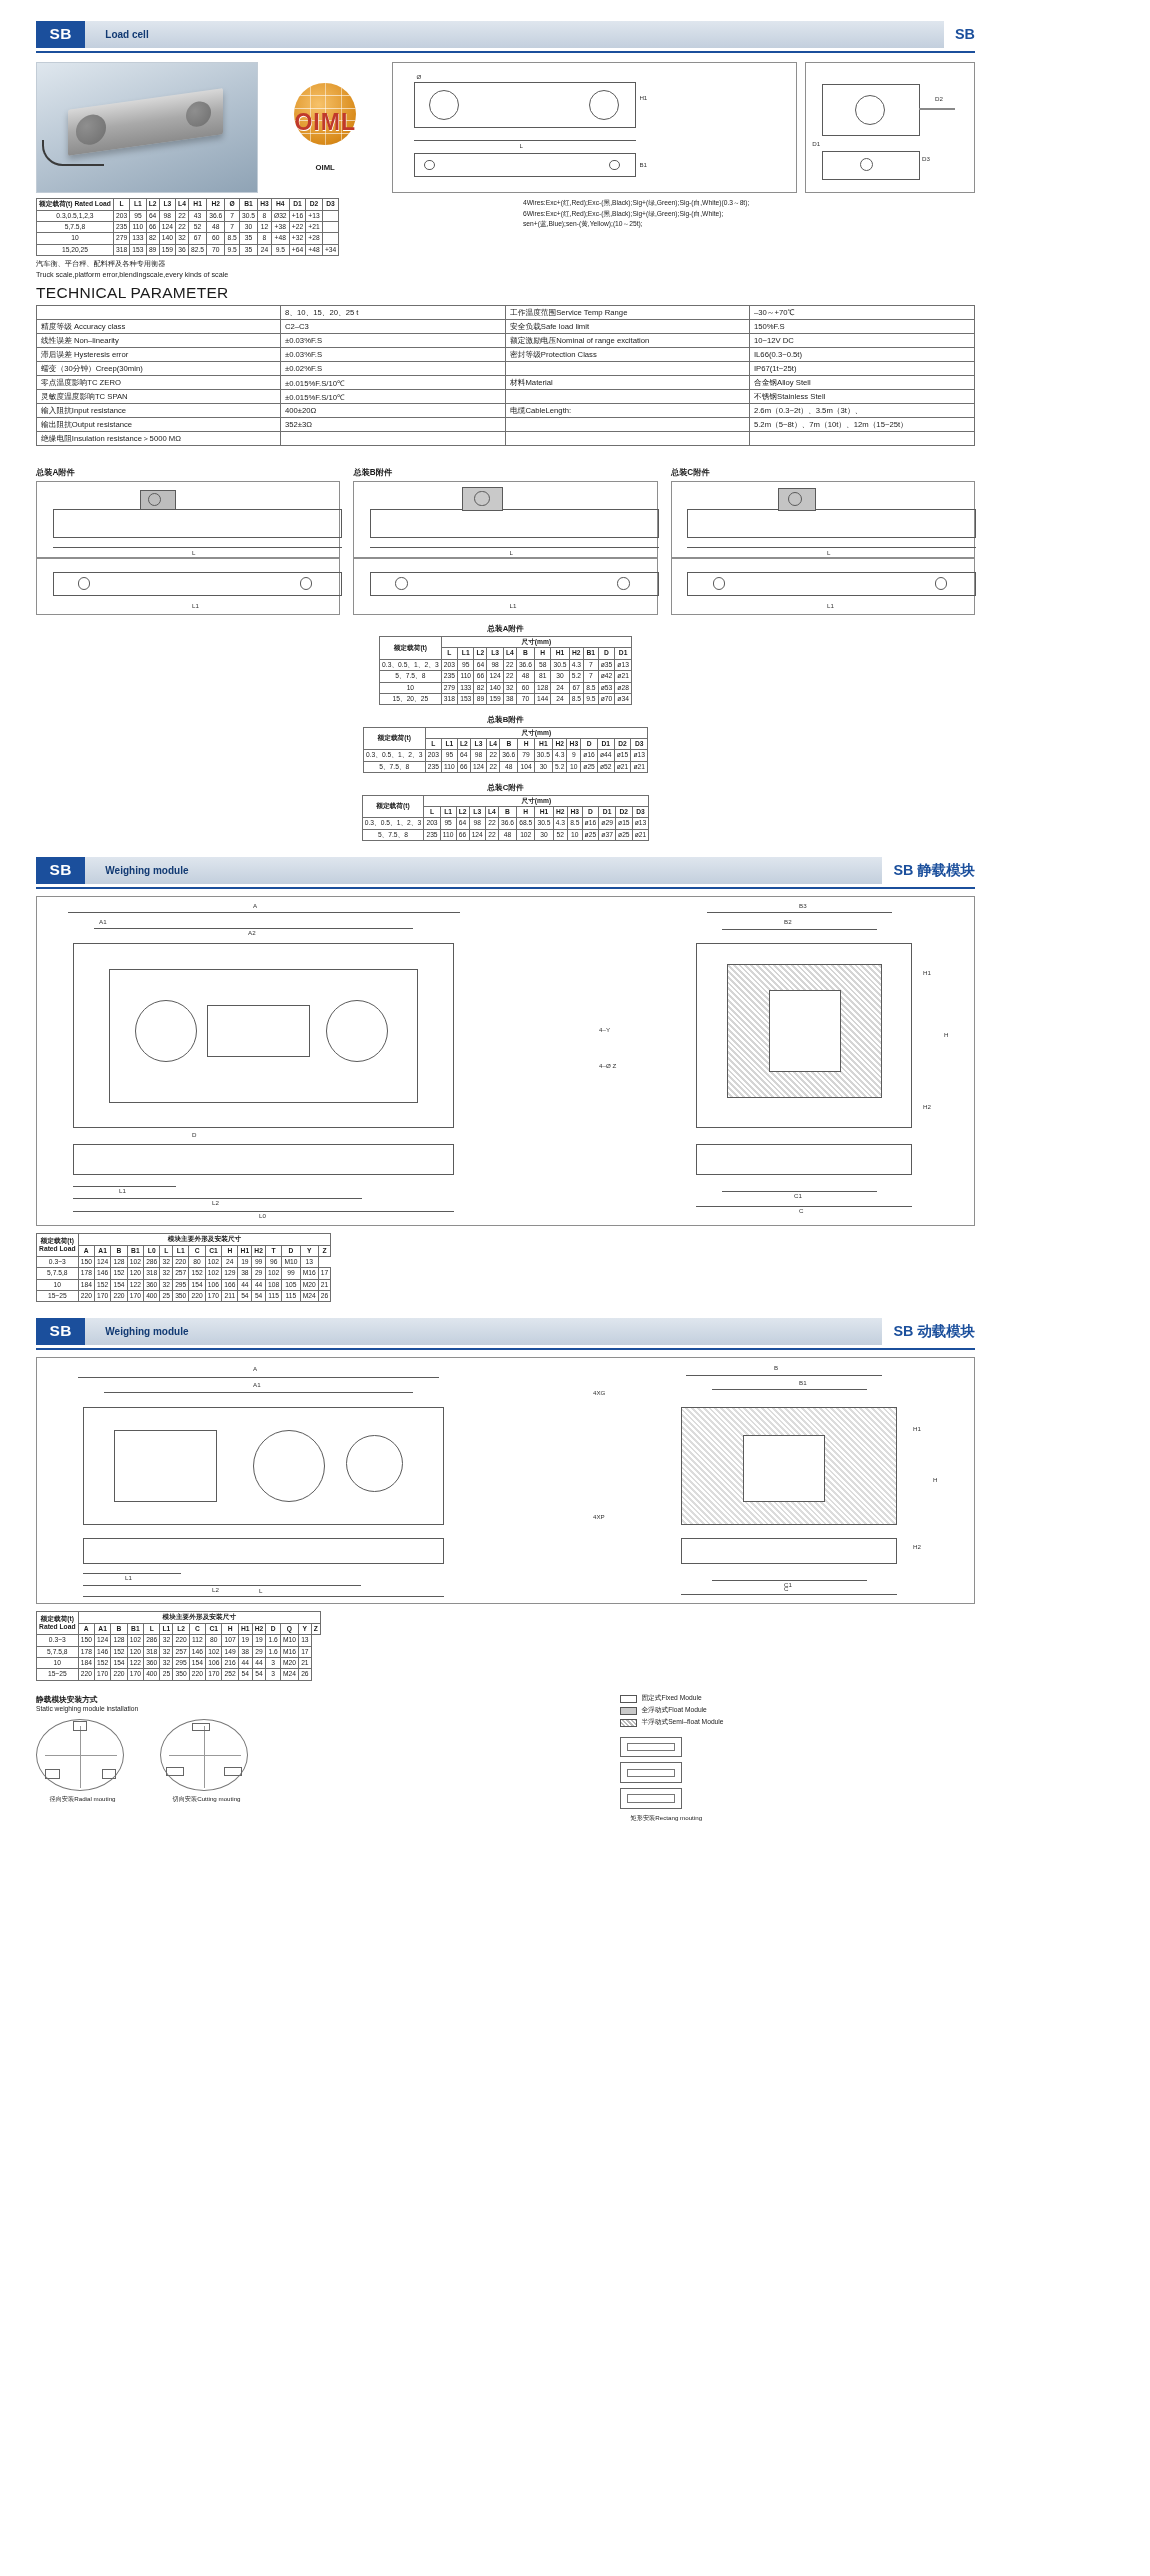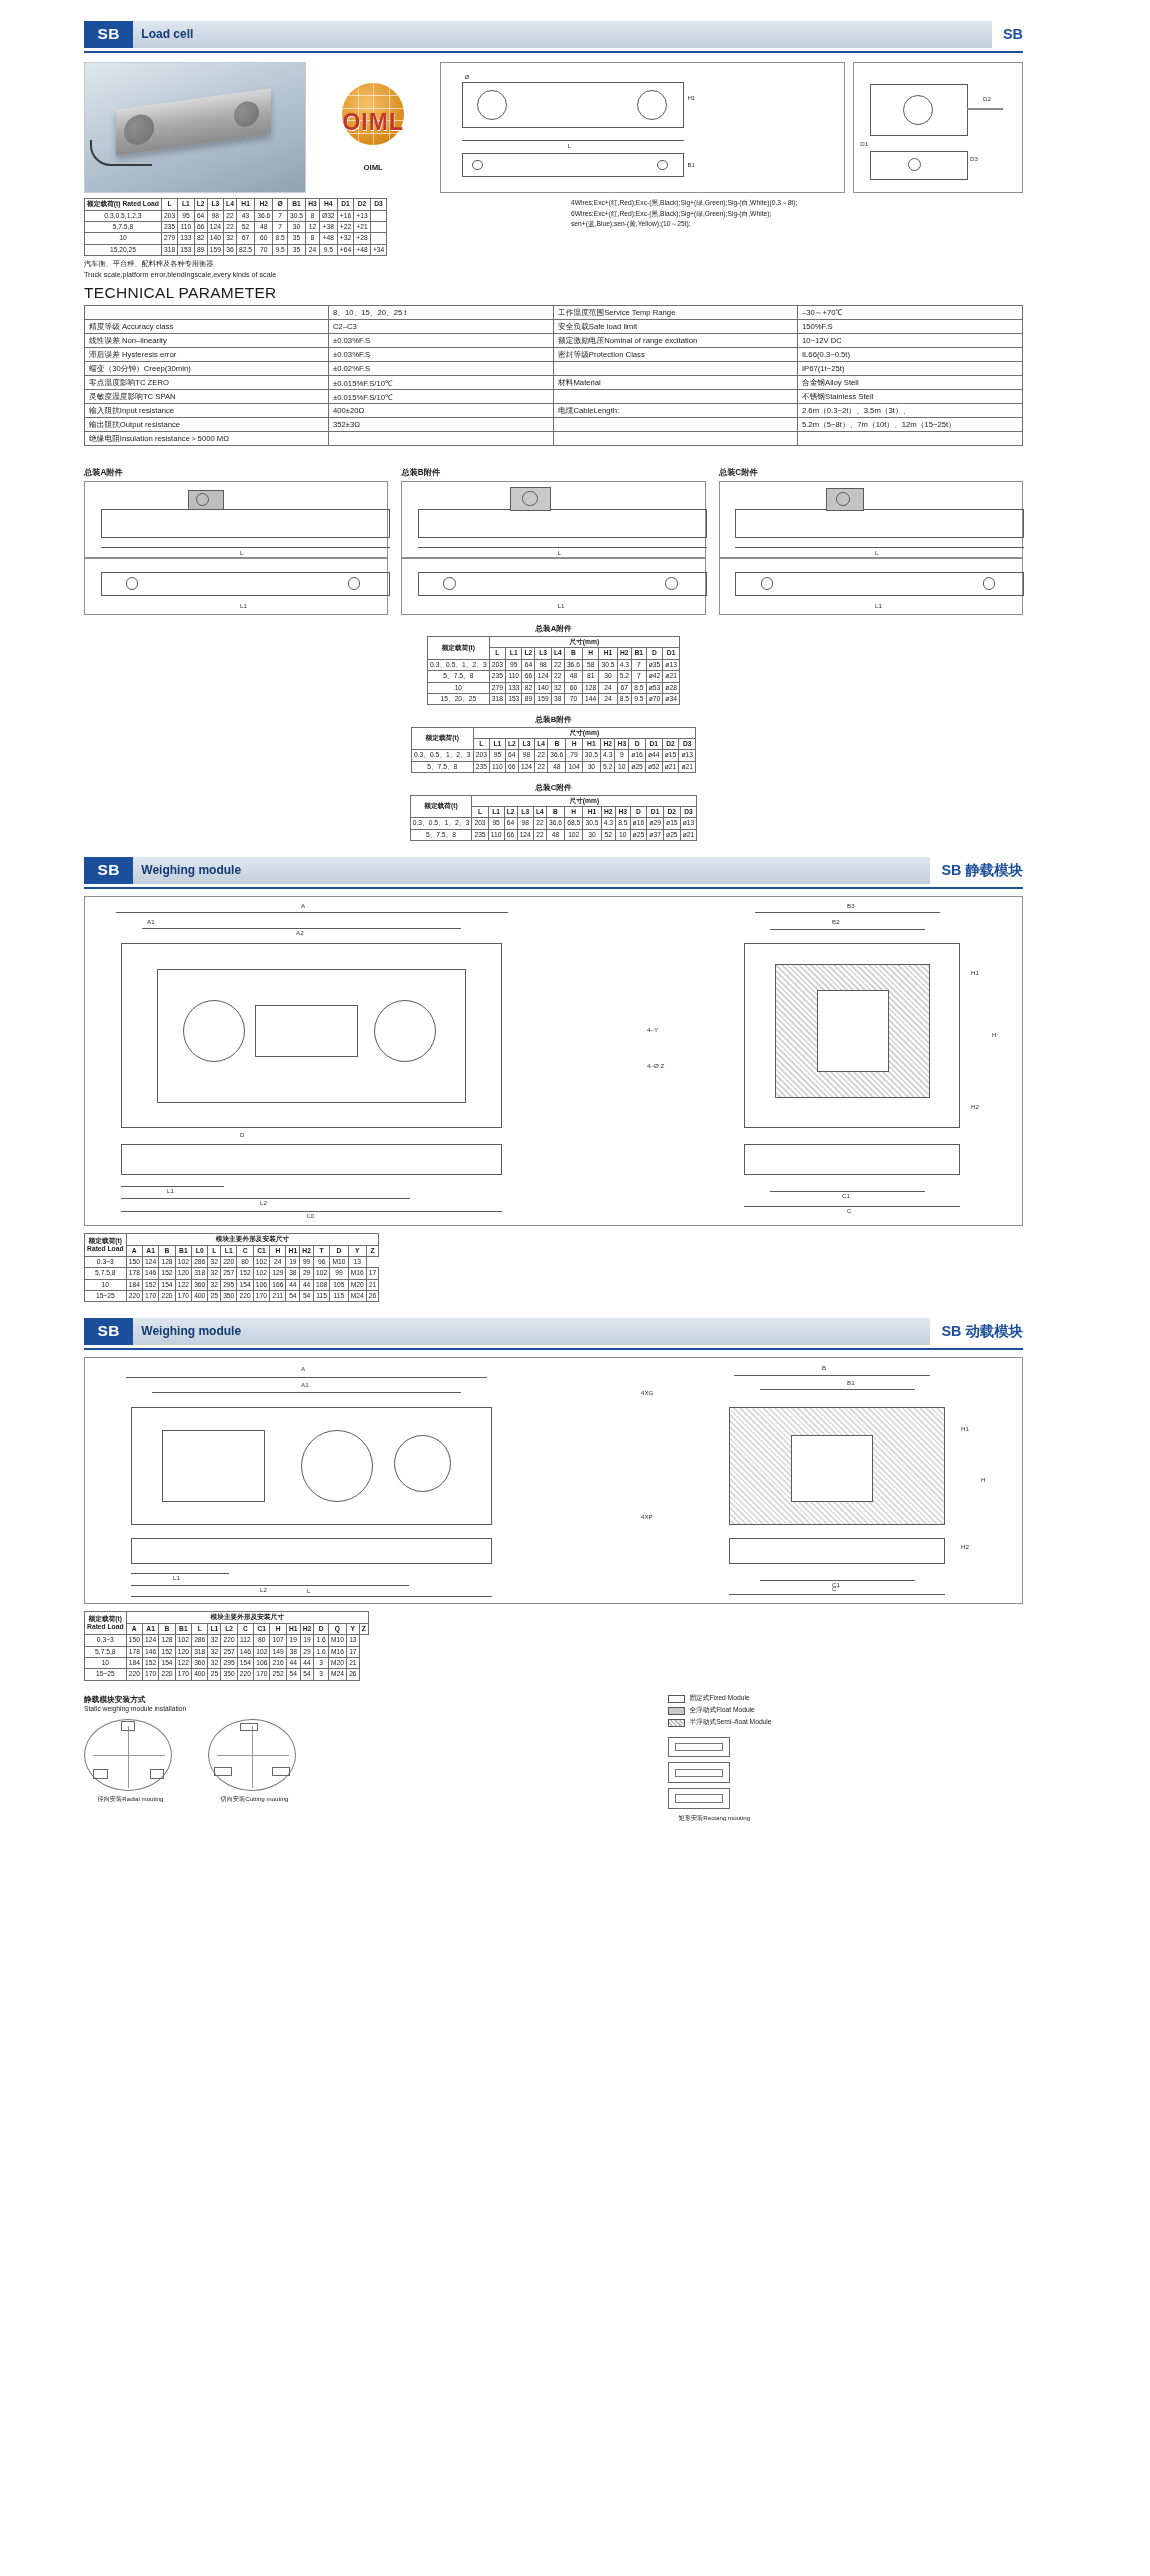--- a/index.html
+++ b/index.html
@@ -4,37 +4,37 @@
 <style>
   * { box-sizing: border-box; }
   html, body { margin:0; padding:0; }
   body {
     width: 1151px;
     background: #ffffff;
     font-family: "Liberation Sans", sans-serif;
     color: #1a1a1a;
     -webkit-font-smoothing: antialiased;
   }
-  .page { width:1011px; padding: 20.6px 36px 31px 36px; margin-left: 48px; }
+  .page { width:1011px; padding: 20.6px 36px 31px 36px; }
 
   
   .sec-header {
     display:flex; align-items:center; justify-content:space-between;
     margin-bottom: 3.1px;
   }
   .sec-header .left {
     display:flex; align-items:stretch; flex:1; height:27px;
   }
   .sec-header .blue-block {
     background:#1b4f9c; color:#fff; font-weight:bold; font-size:15.5px;
     padding: 0 13.4px; display:flex; align-items:center; letter-spacing:0.5px;
   }
   .sec-header .title-strip {
-    flex:1; background:#cfd8e4; color:#123a73; font-weight:bold; font-size:12px;
-    display:flex; align-items:center; padding-left:8px;
+    flex:1; background:#cfd8e4; color:#123a73; font-weight:bold; font-size:10px;
+    display:flex; align-items:center; padding-left:20px;
     background: linear-gradient(to bottom,#dfe6ee 0%, #c3cfdd 100%);
   }
   .sec-header .right-label {
     background:#ffffff; color:#1b4f9c; font-weight:bold; font-size:14.4px;
     display:flex; align-items:center; padding-left:11.3px; white-space:nowrap;
   }
   .rule-blue { height:2.1px; background:#1b4f9c; margin-top:1px; }
 
   
   .top-area { display:flex; gap:8.2px; margin-top:9.3px; }

